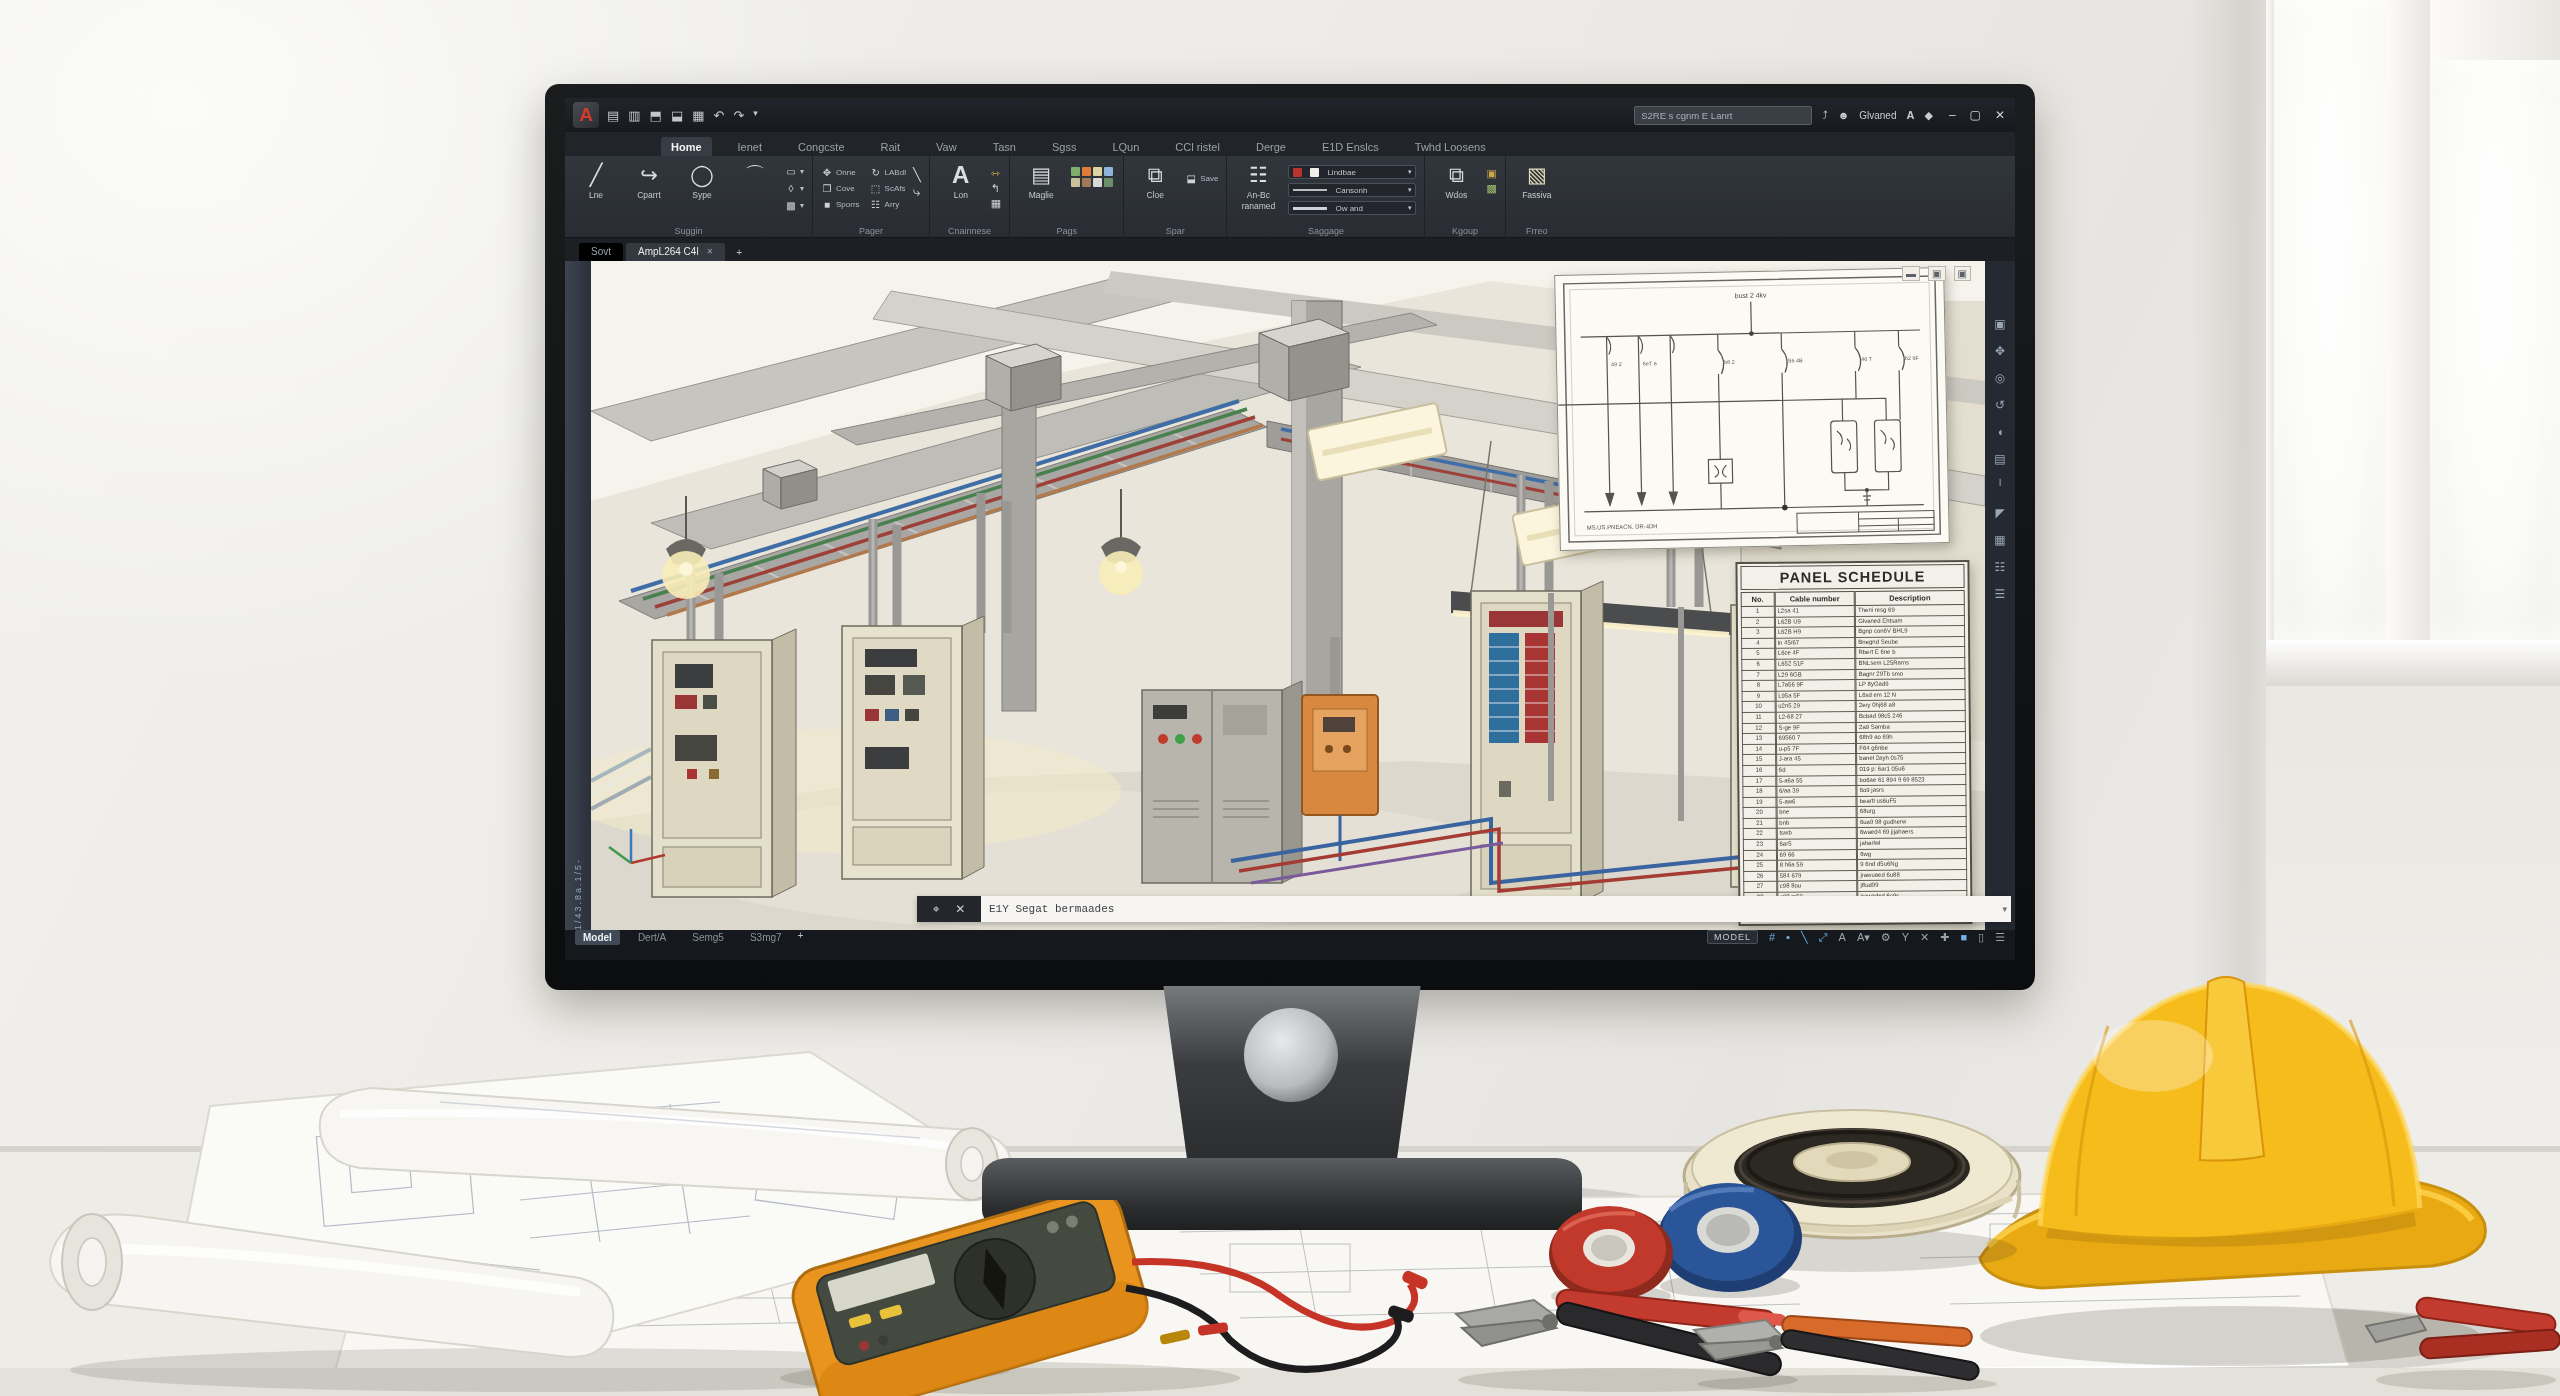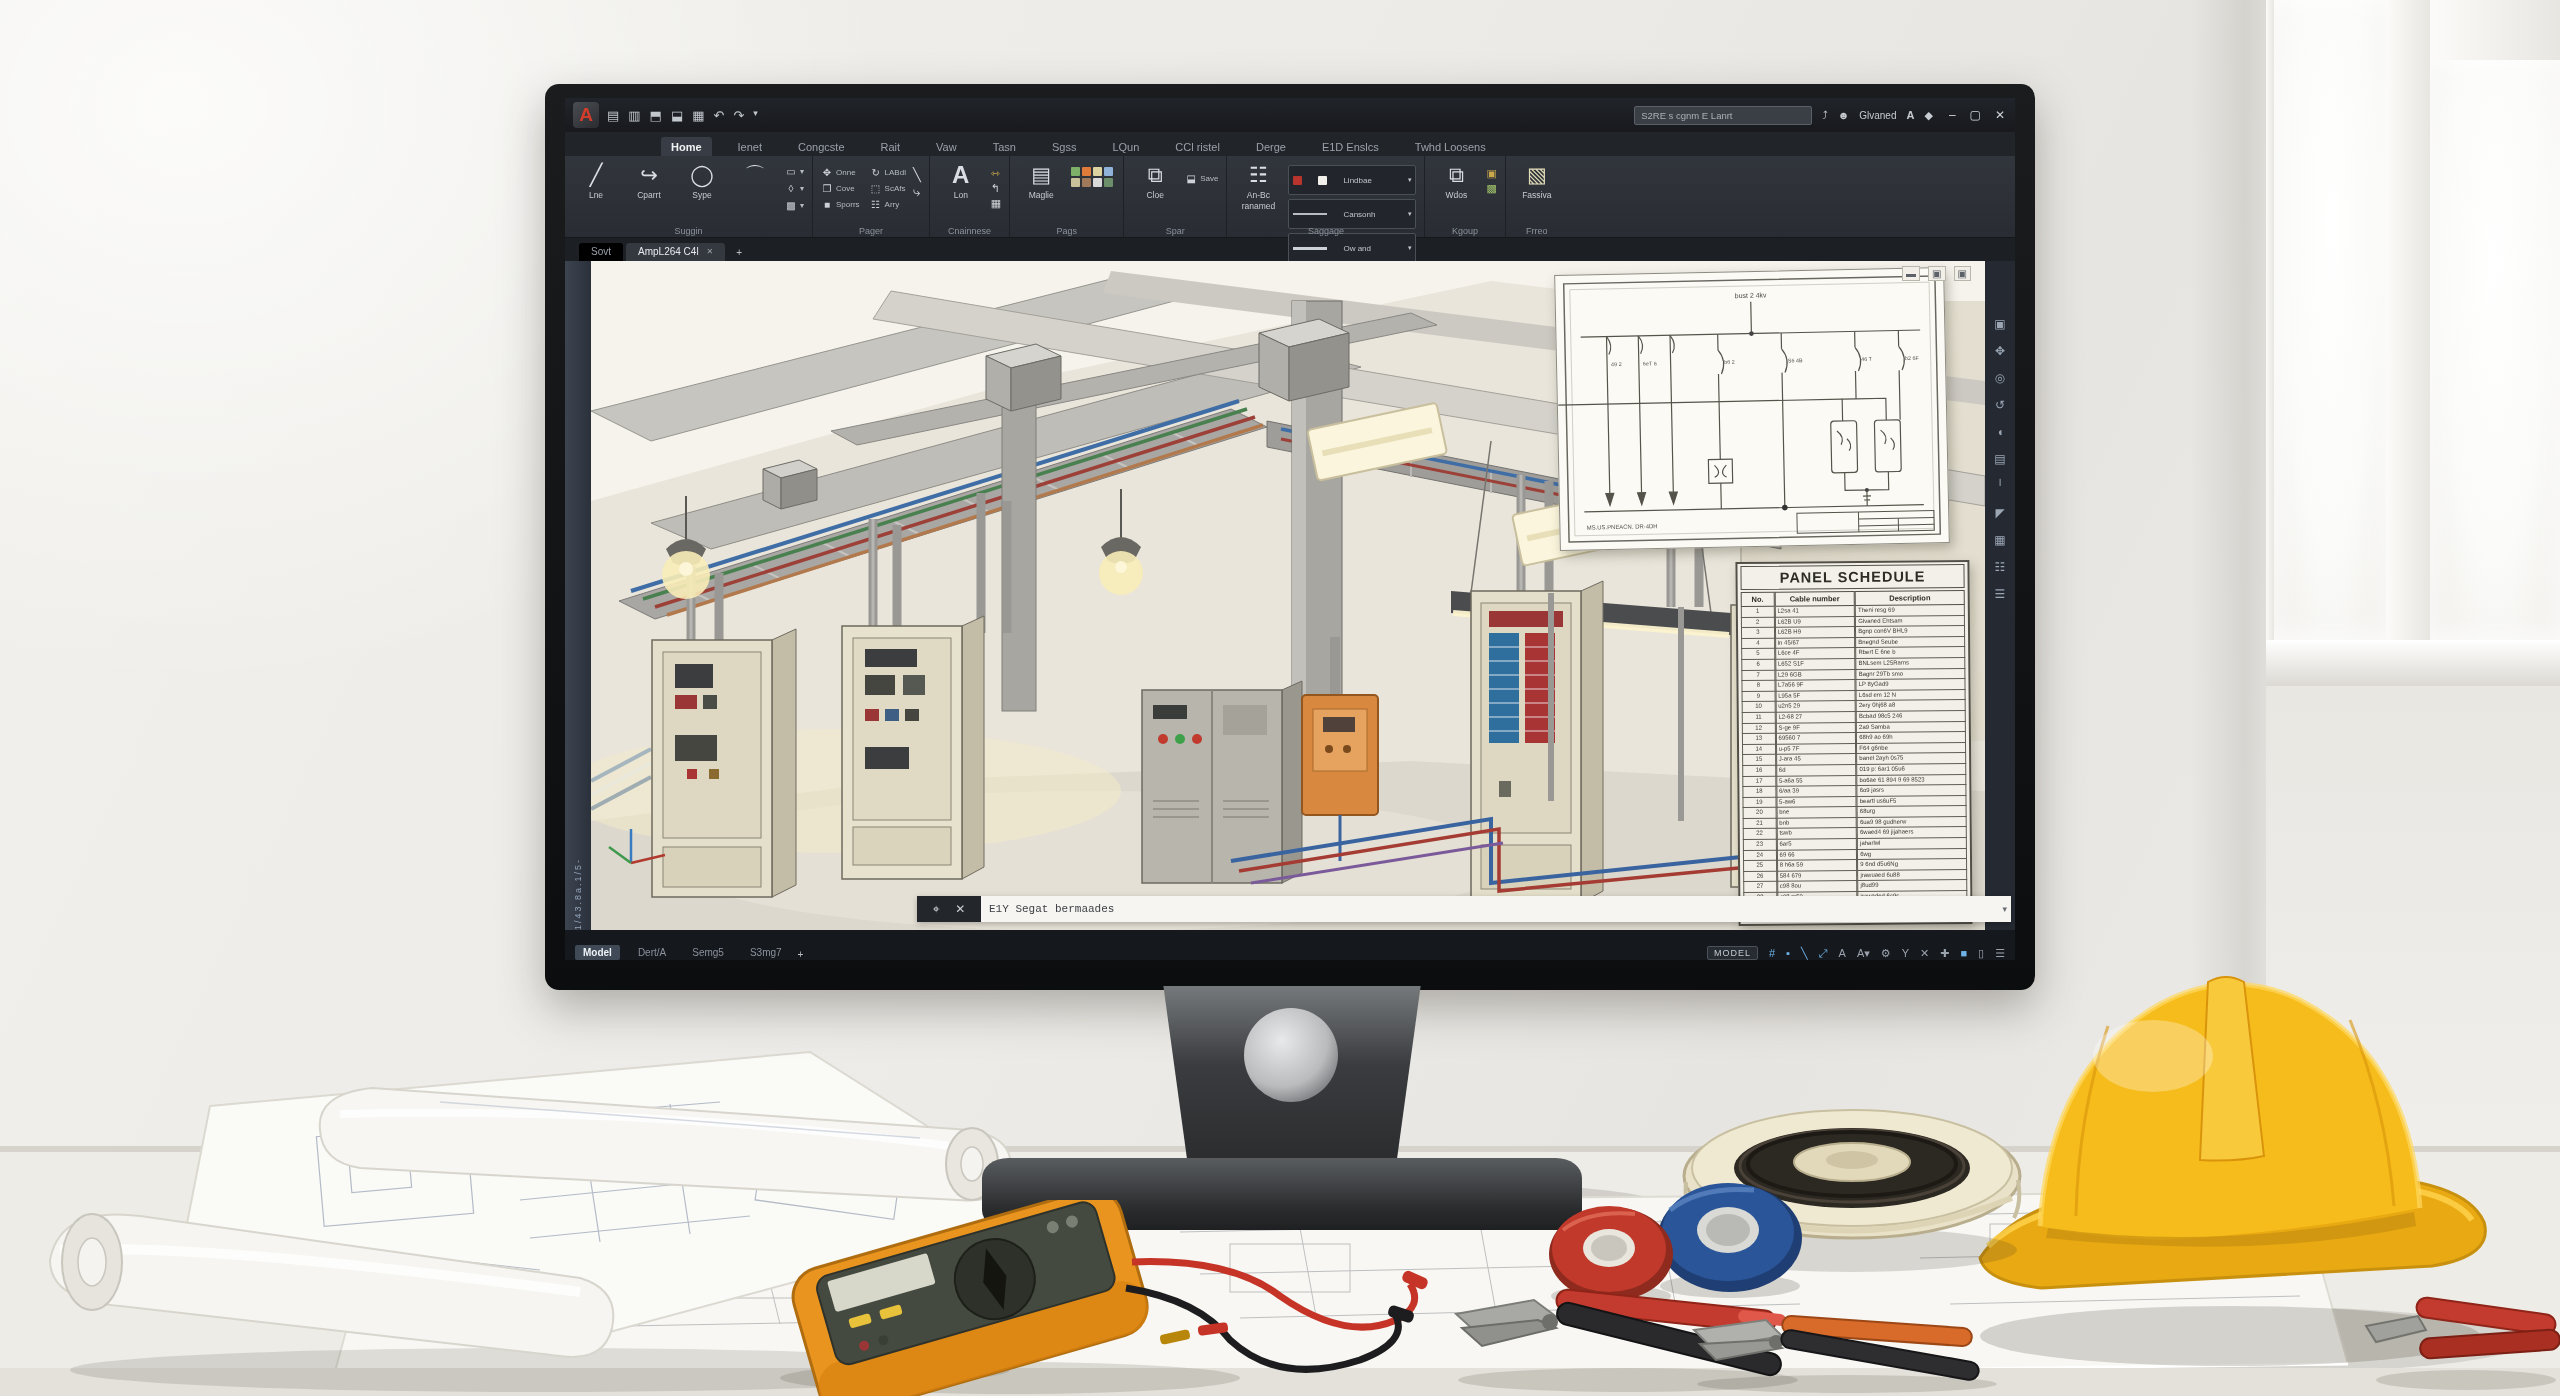--- a/index.html
+++ b/index.html
@@ -56,22 +56,22 @@
       border-bottom:1px solid #15171a;}
   .panel{position:relative;border-right:1px solid #1d2025;padding:5px 8px 17px;display:flex;gap:7px;align-items:flex-start;}
   .panel-label{position:absolute;bottom:1px;left:0;right:0;text-align:center;font-size:9px;color:#8b929c;white-space:nowrap;}
   .bigtool{display:flex;flex-direction:column;align-items:center;width:46px;gap:1px;color:#c6cbd1;font-size:8.5px;text-align:center;}
   .bigtool .glyph{font-size:21px;line-height:28px;color:#dadde1;}
   .minicol{display:flex;flex-direction:column;gap:2px;padding-top:3px;}
   .minitool{display:flex;align-items:center;gap:3px;font-size:8px;color:#b6bbc2;height:15px;white-space:nowrap;}
   .minitool .glyph{font-size:10px;color:#ced2d7;width:12px;text-align:center;}
   .modgrid{display:grid;grid-template-columns:auto auto;grid-auto-rows:16px;column-gap:10px;padding-top:4px;}
   .propcol{display:flex;flex-direction:column;padding-top:2px;}
-  .propdrop{width:128px;height:30px;background:#22262c;border:1px solid #4a5058;border-radius:2px;
-      font-size:8px;color:#c0c5cb;display:flex;align-items:center;gap:16px;padding:0 4px;margin:2px 0;}
+  .propdrop{width:128px;height:14px;background:#22262c;border:1px solid #4a5058;border-radius:2px;
+      font-size:8px;color:#c0c5cb;display:flex;align-items:center;gap:8px;padding:0 4px;margin:2px 0;}
   .chip{display:inline-block;width:9px;height:9px;border-radius:1px;}
   .chipgrid{display:grid;grid-template-columns:repeat(4,11px);grid-auto-rows:11px;padding-top:6px;}
   .filetabs{height:23px;background:#1c1f24;display:flex;align-items:flex-end;font-size:10px;color:#9aa1ab;
       padding-left:14px;gap:3px;flex:0 0 auto;}
   .ftab{padding:3px 12px 4px;background:#000000;border-radius:3px 3px 0 0;}
   .ftab.active{background:#34383f;color:#e8ebee;display:flex;gap:8px;align-items:center;}
   .canvas{position:relative;flex:1;background:#e9e5da;overflow:hidden;}
   .left-strip{position:absolute;left:0;top:0;bottom:0;width:26px;z-index:5;
       background:linear-gradient(90deg,#3c4450,#2b313b);display:flex;justify-content:center;}
   .left-strip span{writing-mode:vertical-rl;transform:rotate(180deg);font-size:9px;color:#93a4ba;
@@ -92,21 +92,21 @@
   .ps-row{display:grid;grid-template-columns:15% 36% 49%;font-size:6px;color:#3a382f;}
   .ps-row div{border:1px solid #5f5d53;border-top:none;padding:1px 2px;height:10.6px;overflow:hidden;white-space:nowrap;}
   .ps-row div:first-child{text-align:center;}
   .command-bar{position:absolute;left:352px;right:4px;bottom:8px;height:26px;display:flex;z-index:6;
       box-shadow:0 2px 6px rgba(0,0,0,.25);}
   .cmd-icons{width:64px;background:#23262b;color:#cdd2d8;display:flex;align-items:center;
       justify-content:space-evenly;font-size:12px;}
   .cmd-input{flex:1;background:#f6f5f1;color:#3c3f45;font-size:11px;display:flex;align-items:center;
       padding:0 8px;font-family:Liberation Mono, monospace;}
   .cmd-caret{background:#f6f5f1;color:#6a6e74;font-size:9px;display:flex;align-items:center;padding:0 4px;}
-  .statusbar{height:30px;background:#15181d;display:flex;align-items:flex-end;padding:0 10px;
+  .statusbar{height:30px;background:#15181d;display:flex;align-items:flex-start;padding:0 10px;
       font-size:10px;color:#8a929c;flex:0 0 auto;}
   .lay-tabs{display:flex;gap:10px;align-items:center;}
   .lay-tabs div{padding:2px 8px;}
   .lay-tabs div.active{background:#3f4a56;color:#eef2f6;border-radius:2px;font-weight:bold;}
   .status-right{margin-left:auto;display:flex;gap:11px;align-items:center;font-size:11px;color:#9aa3ad;}
   .status-right .blue{color:#6fb3e8;}
   .model-chip{background:#272c33;border:1px solid #4a515a;color:#c3cad2;font-size:9px;
       padding:1px 6px;border-radius:2px;letter-spacing:1px;}
   .item{position:absolute;}
 </style>

